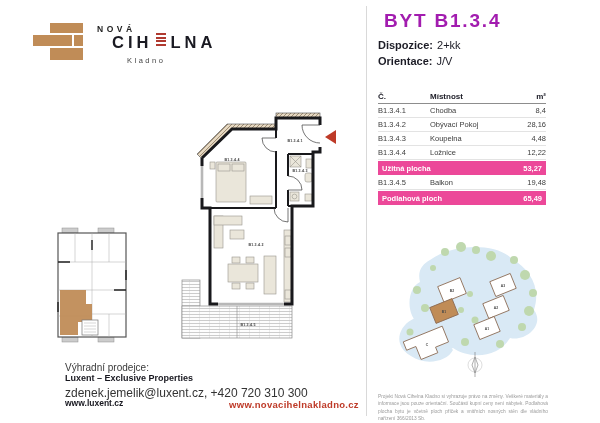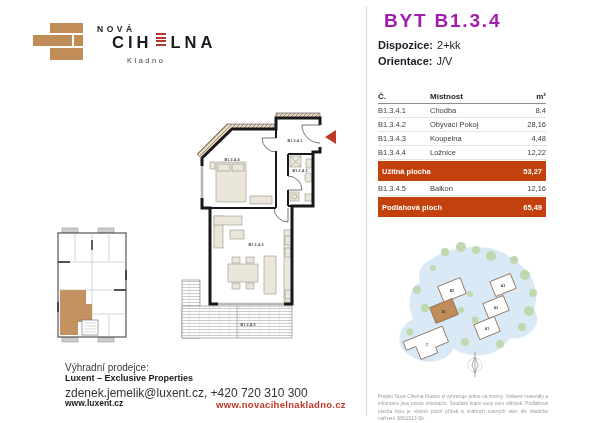--- a/index.html
+++ b/index.html
@@ -22,29 +22,29 @@
   .spec-label{font-weight:800;margin-right:4px;}
   .spec:nth-child(3) .spec-value{font-weight:700;}
 
   
   .table{left:378px;top:90px;width:168px;}
   .trow{display:flex;align-items:center;height:13px;border-bottom:1px solid #e3e3e3;font-size:7.5px;color:#3c3c3c;}
   .thead{font-weight:700;font-size:8px;color:#1c1c26;border-bottom:1.5px solid #8d8d8d;}
   .c-no{width:52px;}
   .c-room{flex:1;}
   .c-area{width:36px;text-align:right;}
-  .hrow{display:flex;justify-content:space-between;align-items:center;height:20px;margin:1px 0;
-        background:#c2410c;color:#fff;font-weight:700;font-size:7.5px;padding:0 4px;}
+  .hrow{display:flex;justify-content:space-between;align-items:center;height:14px;margin:1px 0;
+        background:#ec4899;color:#fff;font-weight:700;font-size:7.5px;padding:0 4px;}
 
   
   .seller-heading{left:65px;top:362px;font-size:10px;color:#3a3a3a;}
   .seller-name{left:65px;top:373px;font-size:9px;font-weight:800;color:#17171f;}
   .seller-contact{left:65px;top:386px;font-size:12px;color:#333;}
   .seller-web{left:65px;top:398px;font-size:8.5px;font-weight:800;color:#17171f;}
-  .project-url{left:181px;top:399px;width:200px;text-align:center;font-size:9.5px;font-weight:800;
+  .project-url{left:194px;top:399px;width:200px;text-align:center;font-size:9.5px;font-weight:800;
                letter-spacing:.3px;color:#BE3A28;}
   .disclaimer{left:378px;top:393px;width:170px;font-size:4.8px;line-height:1.55;color:#9a9a9a;text-align:justify;}
 
   svg text{font-family:"Liberation Sans",sans-serif;}
   .plan-label{font-size:3.6px;font-weight:700;fill:#3c3c3c;letter-spacing:.2px;}
   .site-label{font-size:3.4px;font-weight:700;fill:#4a4a4a;}
 </style>
 </head>
 <body>
 
@@ -107,21 +107,21 @@
       <span class="c-room">Ložnice</span>
       <span class="c-area">12,22</span>
     </div>
     <div class="hrow">
       <span>Užitná plocha</span>
       <span>53,27</span>
     </div>
     <div class="trow">
       <span class="c-no">B1.3.4.5</span>
       <span class="c-room">Balkon</span>
-      <span class="c-area">12,16</span>
+      <span class="c-area">19,48</span>
     </div>
     <div class="hrow">
       <span>Podlahová ploch</span>
       <span>65,49</span>
     </div>
   </div>
 
   <svg class="abs" style="left:180px;top:112px;" width="160" height="230" viewBox="0 0 160 230">
     <defs>
       <pattern id="hatch" width="4" height="4" patternUnits="userSpaceOnUse">

